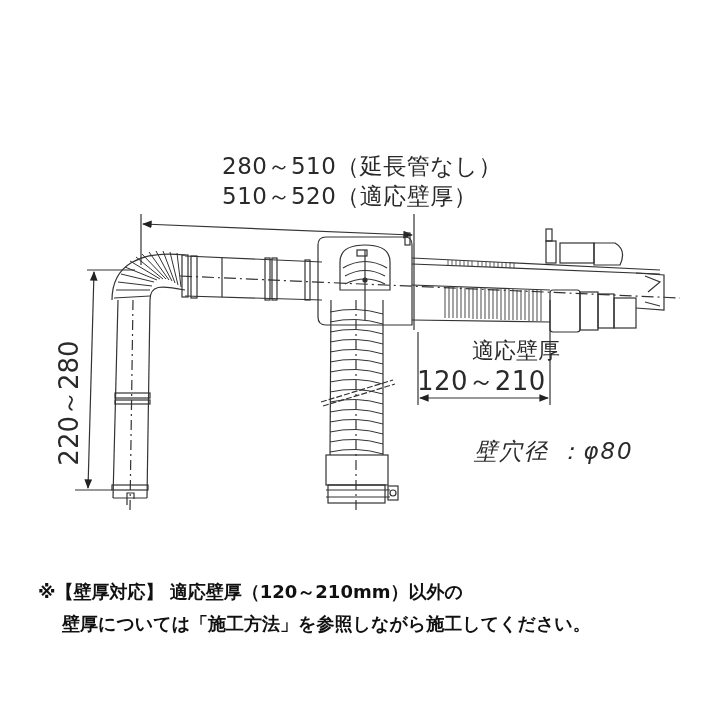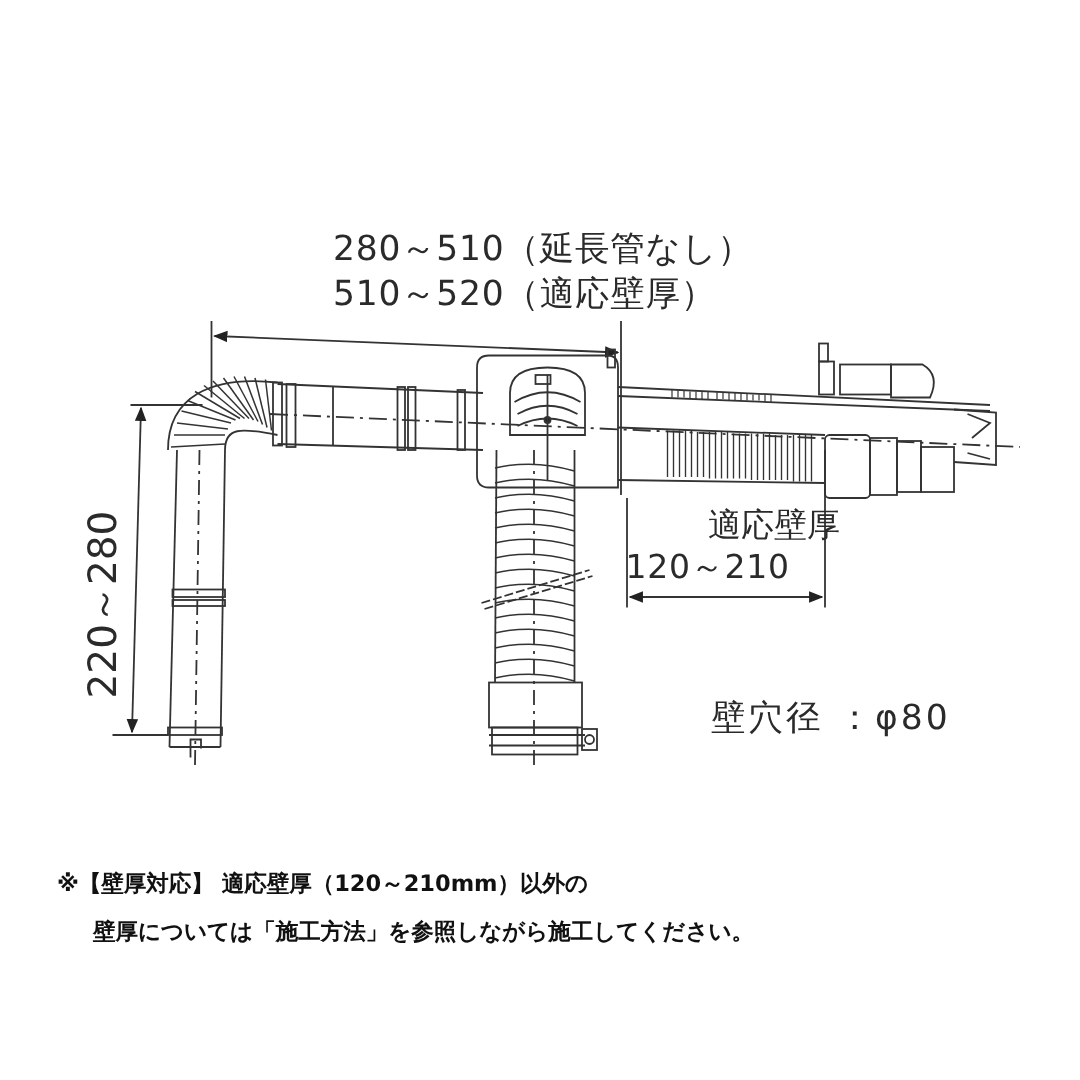--- a/index.html
+++ b/index.html
@@ -4,26 +4,26 @@
 <style>
   html, body { margin: 0; padding: 0; background: #ffffff; }
   body { width: 720px; height: 720px; position: relative; overflow: hidden;
          font-family: "DejaVu Sans", "Liberation Sans", sans-serif; color: #222; }
   .canvas { position: absolute; left: 0; top: 0; width: 720px; height: 720px; }
   .lbl { position: absolute; white-space: nowrap; color: #2a2a2a; line-height: 1; }
   .dim-top { left: 222px; font-size: 23px; letter-spacing: 0.5px; }
   .dim-top.l1 { top: 155px; }
   .dim-top.l2 { top: 185px; }
   .wall-title { left: 432px; top: 340px; font-size: 22px; margin-left: 40px; }
-  .wall-range { left: 417px; top: 368px; font-size: 22px; letter-spacing: 0.5px; }
-  .hole { left: 474px; top: 468px; font-size: 23px; letter-spacing: 2px; }
+  .wall-range { left: 417px; top: 368px; font-size: 26px; letter-spacing: 0.5px; }
+  .hole { left: 474px; top: 440px; font-size: 23px; letter-spacing: 2px; font-style: italic; }
   .vert { left: 44px; top: 390px; font-size: 26px; transform-origin: center;
           transform: translate(0,0) rotate(-90deg); width: 160px; text-align: center;
           margin-left: -55px; }
-  .note { position: absolute; font-size: 15px; font-weight: bold; color: #111; white-space: nowrap; }
+  .note { position: absolute; font-size: 18px; font-weight: bold; color: #111; white-space: nowrap; }
   .note.n1 { left: 38px; top: 580px; }
   .note.n2 { left: 62px; top: 612px; }
 </style>
 </head>
 <body>
 
 <div class="canvas">
   <svg width="720" height="720" viewBox="0 0 720 720" fill="none" stroke="#333" stroke-width="1.2">
     <defs>
       <marker id="arr" viewBox="0 0 10 10" refX="9" refY="5" markerWidth="8" markerHeight="8" orient="auto-start-reverse">

